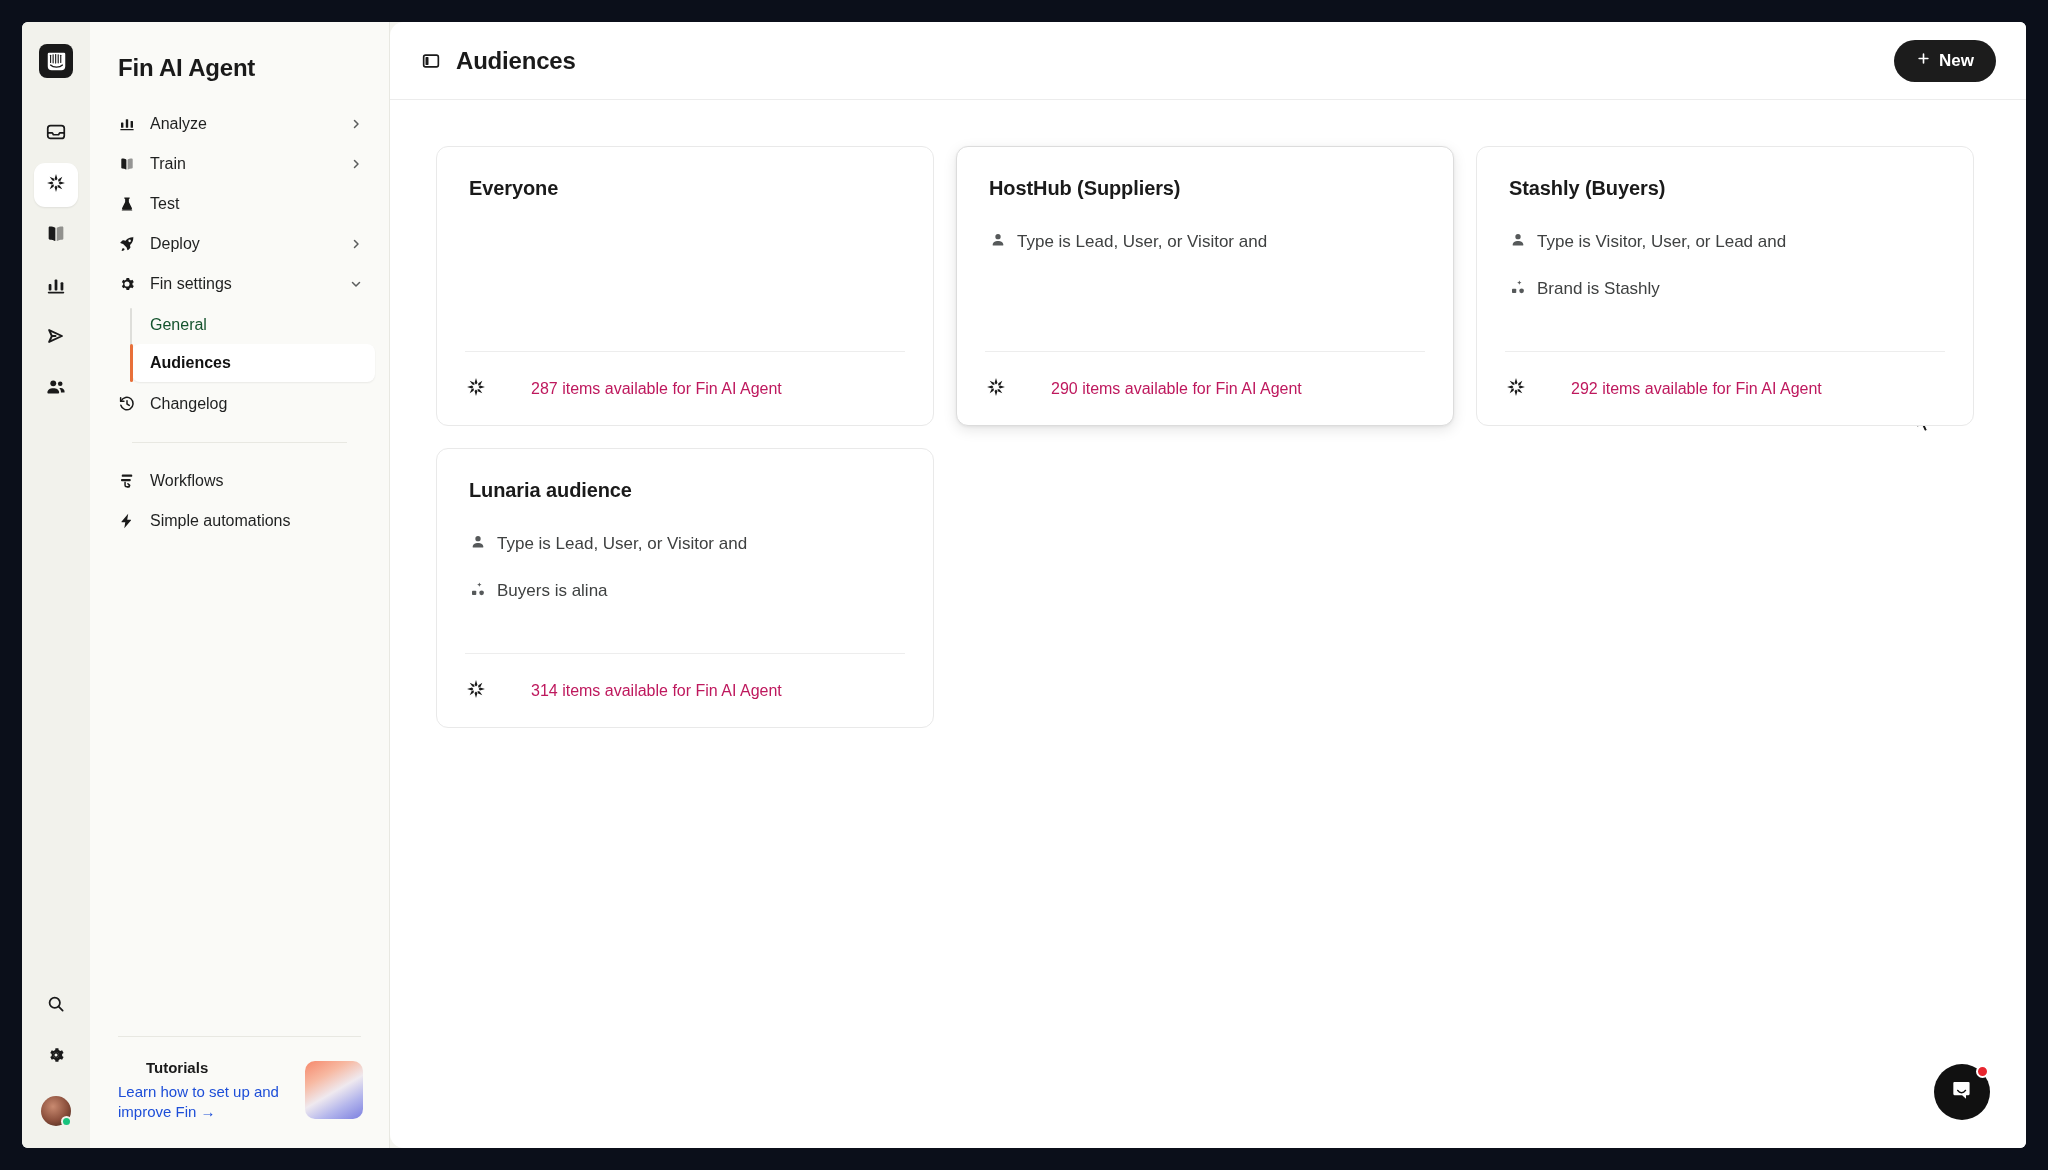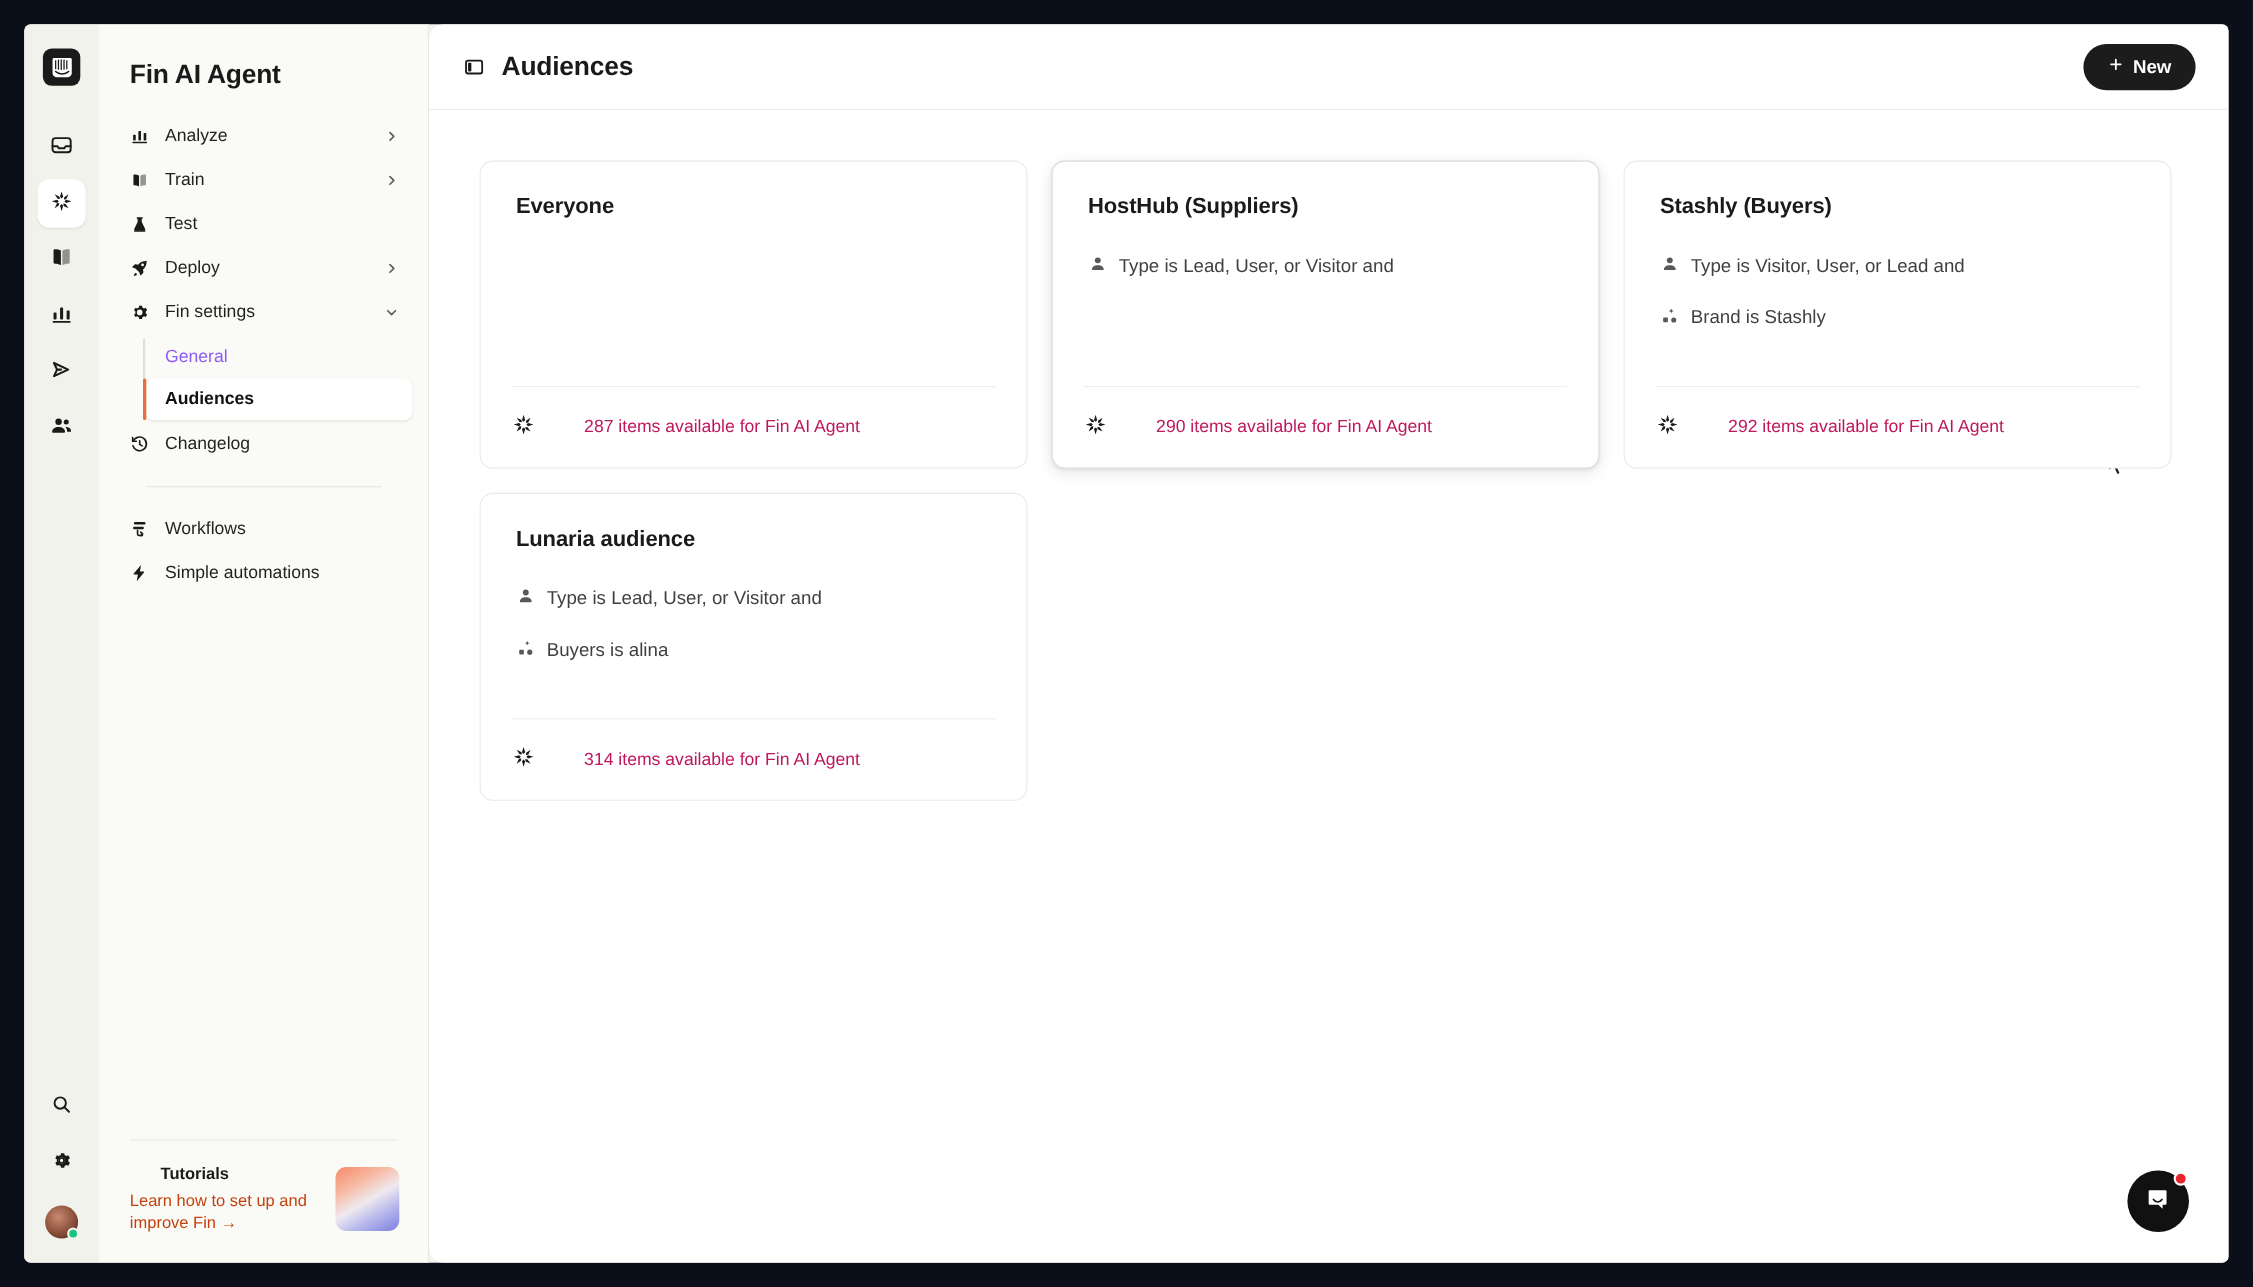--- a/index.html
+++ b/index.html
@@ -87,42 +87,42 @@
   .subnav { position: relative; margin: 2px 0 2px 0; padding-left: 26px; }
   .subnav::before {
     content:""; position:absolute; left: 26px; top: 2px; bottom: 2px;
     width: 2px; background: #dededa; border-radius: 1px;
   }
   .subnav-item {
     position: relative;
     display: flex; align-items: center;
     height: 38px; margin-left: 2px; padding-left: 18px;
     border-radius: 8px; cursor: pointer;
-    font-size: 16px; color: #8b5cf6;
+    font-size: 16px; color: #14532d;
   }
   .subnav-item.selected {
     background: #ffffff;
     box-shadow: 0 1px 2px rgba(0,0,0,.07);
     color: #111; font-weight: bold;
   }
   .subnav-item.selected::before {
     content:""; position:absolute; left:-2px; top:0; bottom:0;
     width: 3px; background:#e8703a; border-radius: 2px;
   }
   .nav-divider { height:1px; background:#e8e8e2; margin: 18px 28px; }
 
   
   .tutorials-wrap { margin-top: auto; padding: 0 18px 22px 18px; }
   .tutorials-sep { height:1px; background:#e8e8e2; margin: 0 10px 18px 10px; }
   .tutorials {
     display:flex; align-items:center; justify-content:space-between;
     padding: 4px 8px 4px 10px; cursor:pointer;
   }
   .tut-title { font-size: 15px; font-weight: bold; color:#1a1a1a; margin-bottom:6px;margin-left:28px; }
-  .tut-sub { font-size: 15px; color:#c2410c; line-height: 1.35; max-width: 170px; }
+  .tut-sub { font-size: 15px; color:#1d4ed8; line-height: 1.35; max-width: 170px; }
   .tut-thumb {
     width: 58px; height: 58px; border-radius: 10px; flex:0 0 58px;
     background: linear-gradient(150deg, #f6886b 0%, #f7b9a2 28%, #efe9ef 52%, #b4b6ec 74%, #7b7fe0 100%);
   }
 
   
   .main {
     flex: 1 1 auto;
     background: #ffffff;
     border-radius: 14px 0 0 14px;

